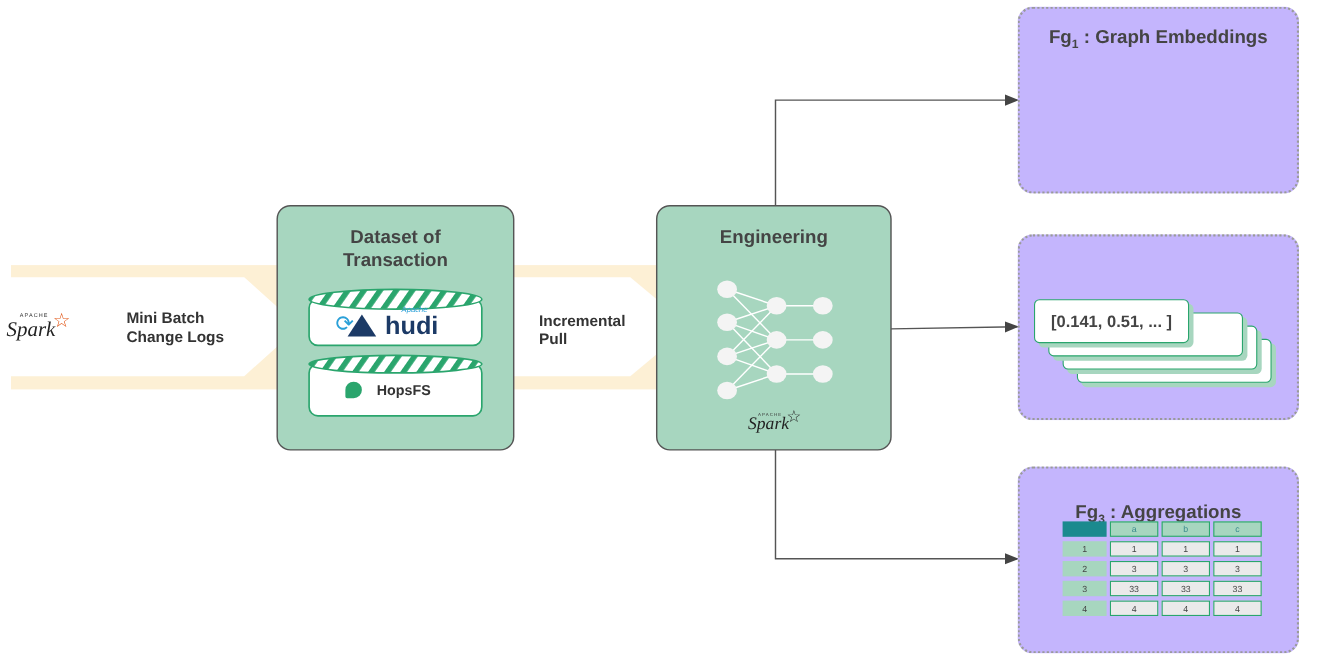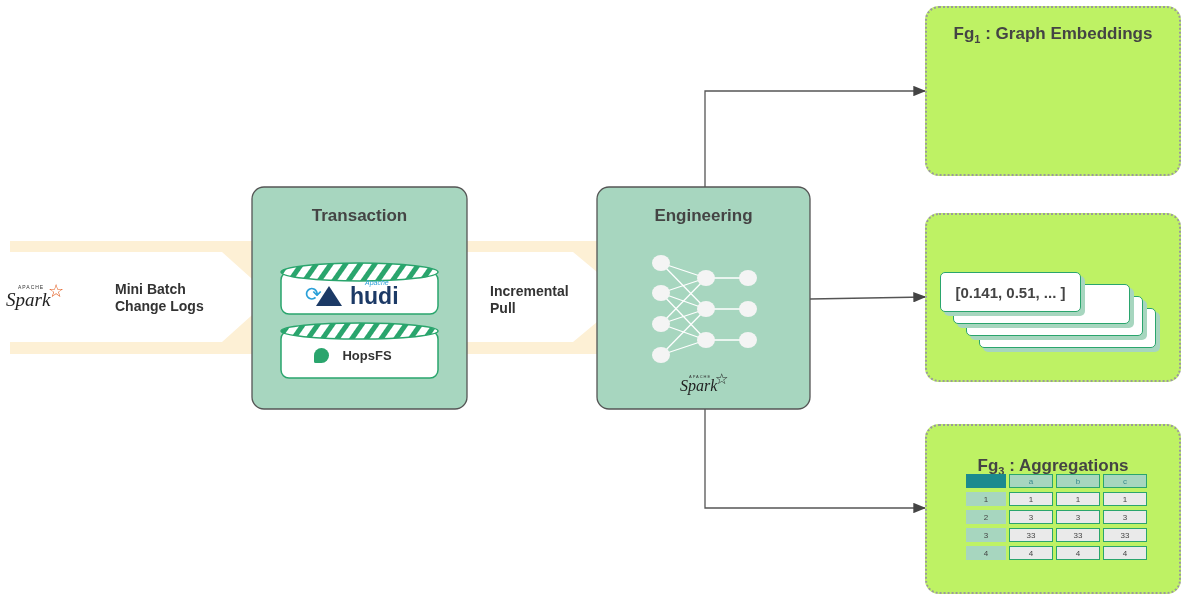--- a/index.html
+++ b/index.html
@@ -1,21 +1,21 @@
 <!DOCTYPE html>
 <html><head>
 <meta charset="utf-8">
 <style>
   html, body { margin: 0; padding: 0; background: #ffffff; }
   body { width: 1200px; height: 600px; position: relative; overflow: hidden;
          font-family: "Liberation Sans", sans-serif; }
   .abs { position: absolute; }
   svg.layer { position: absolute; left: 0; top: 0; }
   .box-title { font-weight: bold; color: #444; text-align: center; font-size: 17px; line-height: 21px; }
-  .panel { position: absolute; background: #bef264; border: 2px dotted #9a9a9a; border-radius: 14px; box-sizing: border-box; }
+  .panel { position: absolute; background: #c4b5fd; border: 2px dotted #9a9a9a; border-radius: 14px; box-sizing: border-box; }
   .panel-title { position: absolute; left: 0; right: 0; text-align: center; font-weight: bold; color: #444; font-size: 17px; }
   .panel-title sub { font-size: 11px; }
   .lbl { font-weight: bold; color: #333; font-size: 14px; line-height: 17px; }
   table.agg { border-collapse: separate; border-spacing: 3px 4px; position: absolute; }
   table.agg td { width: 40px; height: 14px; font-size: 8px; text-align: center; color: #444; box-sizing: border-box; }
   .hcell { background: #a7d6bf; border: 1px solid #2aa56d; color: #3b8a8e !important; }
   .corner { background: #1b8a8e; }
   .rowh { background: #a7d6bf; border: none; }
   .vcell { background: #eaeaea; border: 1.5px solid #2aa56d; }
   .window { position: absolute; background: #fff; border: 1.5px solid #2aa56d; border-radius: 5px; box-sizing: border-box; box-shadow: 4px 4px 0 #a7d6bf; }
@@ -152,20 +152,21 @@
   <span style="position:absolute; left:12px; top:0; font-size:5px; color:#333; letter-spacing:1px;">APACHE</span>
   <span style="position:absolute; left:0; top:5px; font-size:19px; font-style:italic; color:#222; font-family:'Liberation Serif', serif;">Spark</span>
   <span style="position:absolute; left:42px; top:-4px; font-size:18px; color:#e25a1c;">☆</span>
 </div>
 <div class="abs lbl" style="left:115px; top:281px;">
   <div>Mini Batch</div>
   <div>Change Logs</div>
 </div>
 
 <div class="abs box-title" style="left:252px; top:205px; width:215px;">
+  <div>Dataset of</div>
   <div>Transaction</div>
 </div>
 <div class="abs" style="left:305px; top:282px; width:120px; height:30px;">
   <span style="position:absolute; left:0; top:0; font-size:20px; color:#2aa0d8;">⟳</span>
   <span style="position:absolute; left:11px; top:4px; width:0; height:0; border-left:13px solid transparent; border-right:13px solid transparent; border-bottom:20px solid #1c3a66;"></span>
   <span style="position:absolute; left:60px; top:-3px; font-size:7px; color:#2aa0d8; font-style:italic;">Apache</span>
   <span style="position:absolute; left:45px; top:1px; font-size:23px; font-weight:bold; color:#1c3a66;">hudi</span>
 </div>
 <div class="abs" style="left:314px; top:346px; height:24px;">
   <span style="display:inline-block; width:15px; height:15px; border-radius:50% 50% 50% 10%; background:#2aa56d; vertical-align:middle;"></span>

